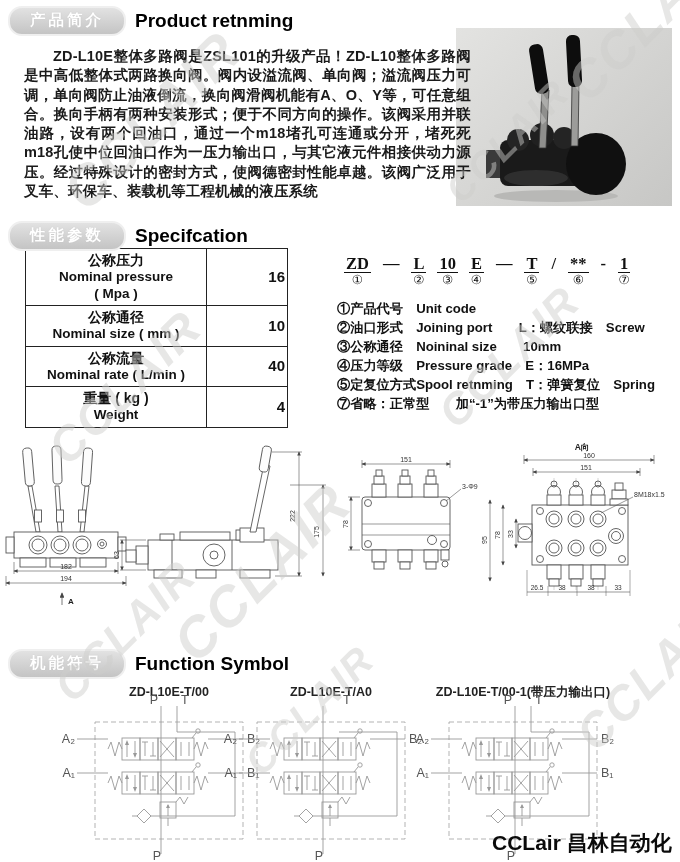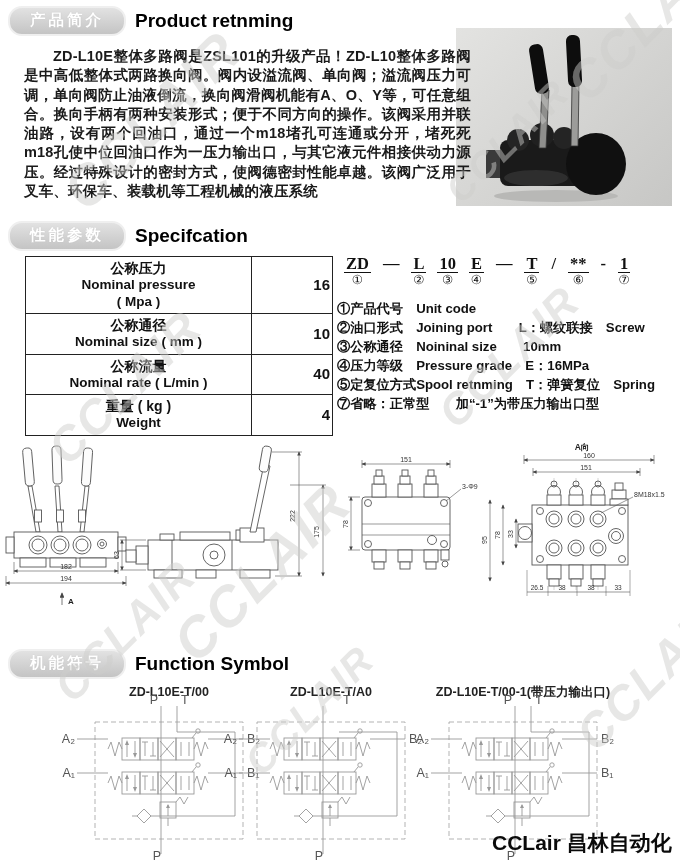--- a/index.html
+++ b/index.html
@@ -17,21 +17,21 @@
          text-shadow:0 0 1px #bbb;}
   .sec-title{margin:0 0 0 9px;font-size:19px;font-weight:bold;color:#000;}
   
   .intro{position:absolute;left:8px;top:31px;width:447px;margin:16px;z-index:2;
          font-size:14.5px;font-weight:bold;line-height:19.3px;letter-spacing:0.2px;
          text-align:justify;text-indent:2em;color:#1a1a1a;}
   
   .photo{position:absolute;left:456px;top:28px;width:216px;height:178px;z-index:1;
          background:linear-gradient(135deg,#e3e3e1,#c7c7c5);}
   
-  .spec-table{position:absolute;left:25px;top:256px;width:308px;border-collapse:collapse;z-index:2;}
+  .spec-table{position:absolute;left:25px;top:248px;width:263px;border-collapse:collapse;z-index:2;}
   .spec-table td{border:1px solid #222;padding:3px 2px;text-align:center;
                  font-weight:bold;color:#111;line-height:1.22;}
   .spec-table td.lbl{font-size:13.5px;}
   .spec-table td.lbl .zh{font-size:14px;}
   .spec-table td.val{width:76px;font-size:15px;text-align:right;}
   
   .mcode{position:absolute;left:344px;top:255px;display:flex;align-items:flex-start;gap:11px;
          font-family:"Liberation Serif",serif;font-weight:700;font-size:16.5px;color:#111;z-index:2;}
   .mcode .seg{display:inline-flex;flex-direction:column;align-items:center;}
   .mcode .seg .t{border-bottom:1.3px solid #111;padding:0 2px;line-height:1.05;}

